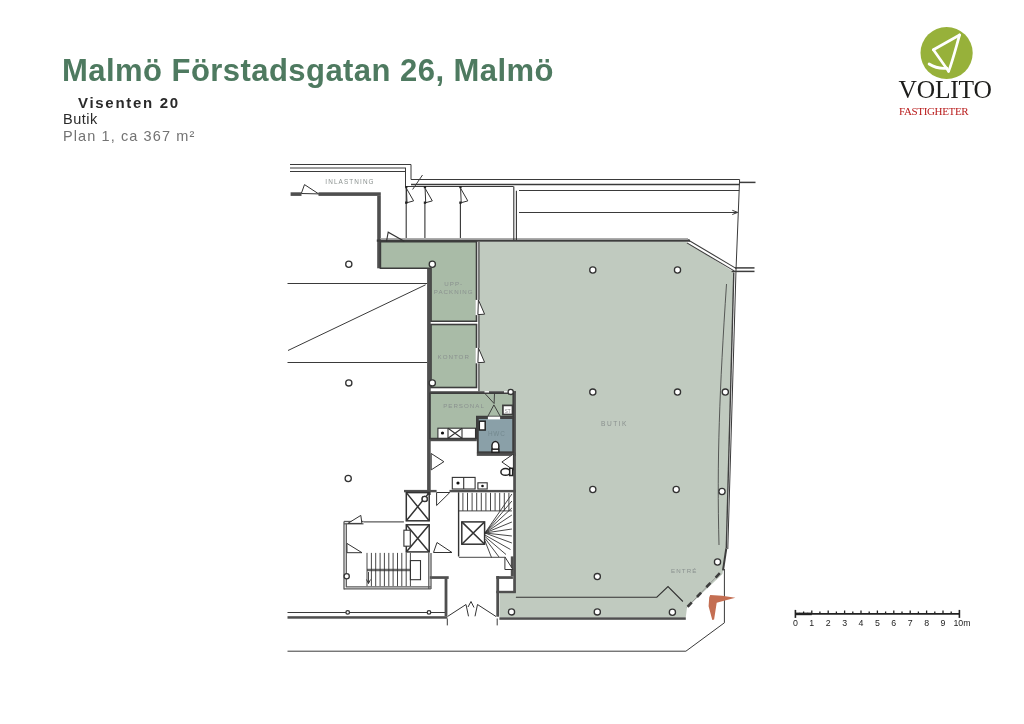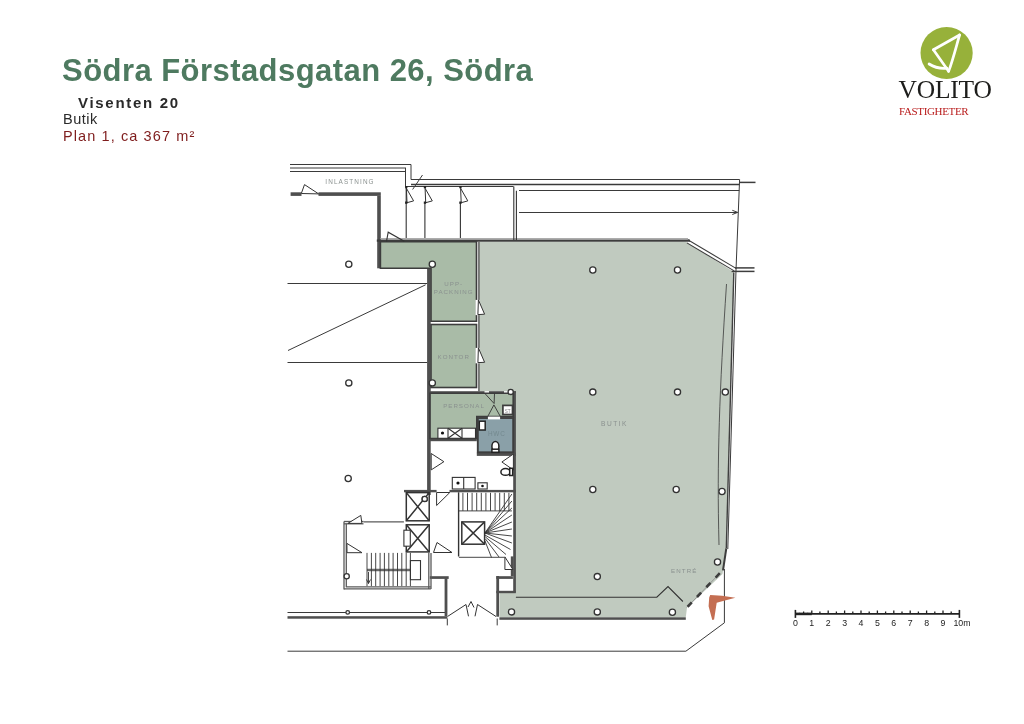--- a/index.html
+++ b/index.html
@@ -1,27 +1,27 @@
 <!DOCTYPE html>
 <html><head>
 <meta charset="utf-8">
 <style>
 html,body{margin:0;padding:0;width:1024px;height:724px;background:#fff;overflow:hidden}
 body{font-family:"Liberation Sans",sans-serif;position:relative}
 .abs{position:absolute}
 #title{left:62px;top:53px;font-size:31px;font-weight:bold;color:#4e7a60;letter-spacing:0.45px}
 #sub1{left:78px;top:93.5px;font-size:15px;font-weight:bold;color:#2a2a2a;letter-spacing:1.7px}
 #sub2{left:63px;top:111px;font-size:14.5px;color:#2a2a2a;letter-spacing:0.5px}
-#sub3{left:63px;top:127.8px;font-size:14.5px;color:#7f1d1d;letter-spacing:1.1px}
+#sub3{left:63px;top:127.8px;font-size:14.5px;color:#737373;letter-spacing:1.1px}
 #volito{left:898.5px;top:75px;font-family:"Liberation Serif",serif;font-size:25.5px;color:#1d1d1b;letter-spacing:-0.2px}
 #fastig{left:899px;top:105px;font-family:"Liberation Serif",serif;font-size:11px;color:#b91c1c;letter-spacing:-0.35px}
 </style>
 </head>
 <body>
-<div class="abs" id="title">Södra Förstadsgatan 26, Södra</div>
+<div class="abs" id="title">Malmö Förstadsgatan 26, Malmö</div>
 <div class="abs" id="sub1">Visenten 20</div>
 <div class="abs" id="sub2">Butik</div>
 <div class="abs" id="sub3">Plan 1, ca 367 m²</div>
 <div class="abs" id="volito">VOLITO</div>
 <div class="abs" id="fastig">FASTIGHETER</div>
 <svg class="abs" style="left:0;top:0" width="1024" height="724" viewBox="0 0 1024 724">
 
 <g id="logo">
 <circle cx="946.6" cy="53" r="26.1" fill="#97b13a"></circle>
 <path d="M933.4,49.8 L959.6,35" stroke="#fff" stroke-width="2.7" fill="none" stroke-linecap="round"></path>

